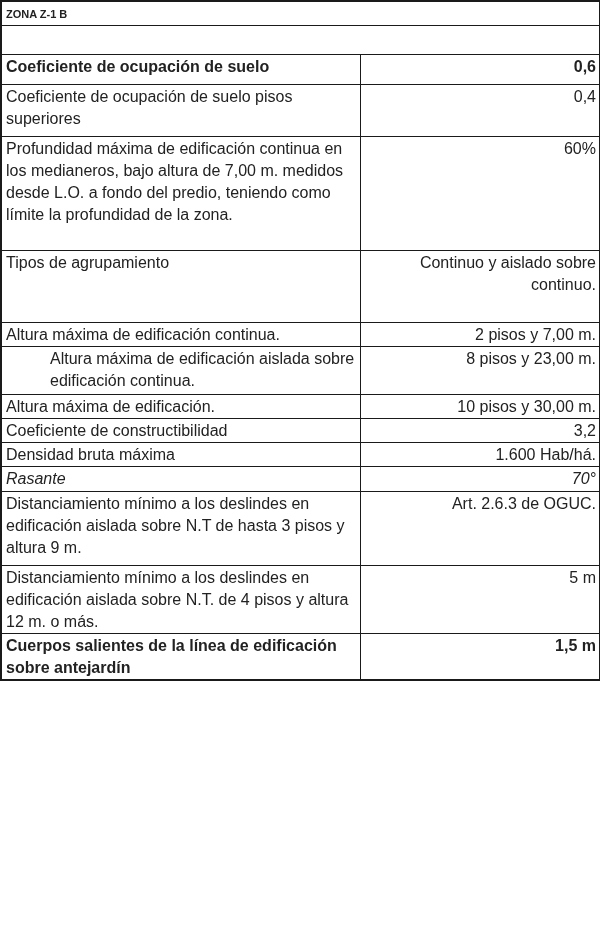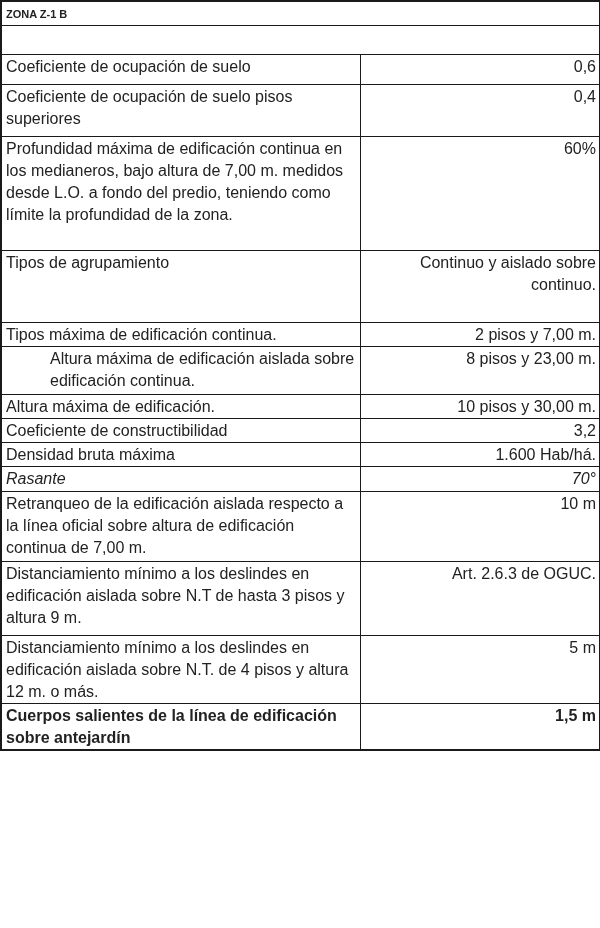--- a/index.html
+++ b/index.html
@@ -28,21 +28,21 @@
   }
   td.label { text-align: left; }
   td.value { text-align: right; padding-right: 4px; }
   tr.title-row td {
     font-weight: bold;
     font-size: 11px;
     height: 22px;
   }
   tr.spacer-row td { height: 27px; }
   tr.r1  td { height: 46px; }
-  tr.r2  td { height: 28px; }
+  tr.r2  td { height: 28px; font-weight: bold; }
   tr.r3  td { height: 50px; margin-top: 41px; }
   tr.r4  td { height: 112px; }
   tr.r5  td { height: 46px; }
   tr.r6  td { height: 70px; }
   tr.r7  td { height: 21px; }
   tr.r8  td { height: 46px; padding-left: 48px; }
   tr.r9  td { height: 20px; }
   tr.r10 td { height: 21px; }
   tr.r11 td { height: 22px; }
   tr.r12 td { height: 23px; font-style: italic; }
@@ -77,21 +77,21 @@
     </tr>
     <tr class="r4">
       <td class="label">Profundidad máxima de edificación continua en los medianeros, bajo altura de 7,00 m. medidos desde L.O. a fondo del predio, teniendo como límite la profundidad de la zona.</td>
       <td class="value">60%</td>
     </tr>
     <tr class="r6">
       <td class="label">Tipos de agrupamiento</td>
       <td class="value">Continuo y aislado sobre continuo.</td>
     </tr>
     <tr class="r7">
-      <td class="label">Tipos máxima de edificación continua.</td>
+      <td class="label">Altura máxima de edificación continua.</td>
       <td class="value">2 pisos y 7,00 m.</td>
     </tr>
     <tr class="r8">
       <td class="label">Altura máxima de edificación aislada sobre edificación continua.</td>
       <td class="value">8 pisos y 23,00 m.</td>
     </tr>
     <tr class="r9">
       <td class="label">Altura máxima de edificación.</td>
       <td class="value">10 pisos y 30,00 m.</td>
     </tr>
@@ -100,24 +100,20 @@
       <td class="value">3,2</td>
     </tr>
     <tr class="r11">
       <td class="label">Densidad bruta máxima</td>
       <td class="value">1.600 Hab/há.</td>
     </tr>
     <tr class="r12">
       <td class="label">Rasante</td>
       <td class="value">70°</td>
     </tr>
-    <tr class="r13">
-      <td class="label">Retranqueo de la edificación aislada respecto a la línea oficial sobre altura de edificación continua de 7,00 m.</td>
-      <td class="value">10 m</td>
-    </tr>
     <tr class="r15">
       <td class="label">Distanciamiento mínimo a los deslindes  en edificación aislada sobre N.T de hasta 3 pisos y altura 9 m.</td>
       <td class="value">Art. 2.6.3 de OGUC.</td>
     </tr>
     <tr class="r16">
       <td class="label">Distanciamiento mínimo  a los deslindes en edificación aislada sobre N.T. de 4 pisos y altura 12 m. o más.</td>
       <td class="value">5 m</td>
     </tr>
     <tr class="r17">
       <td class="label">Cuerpos salientes de la línea de edificación sobre antejardín</td>

